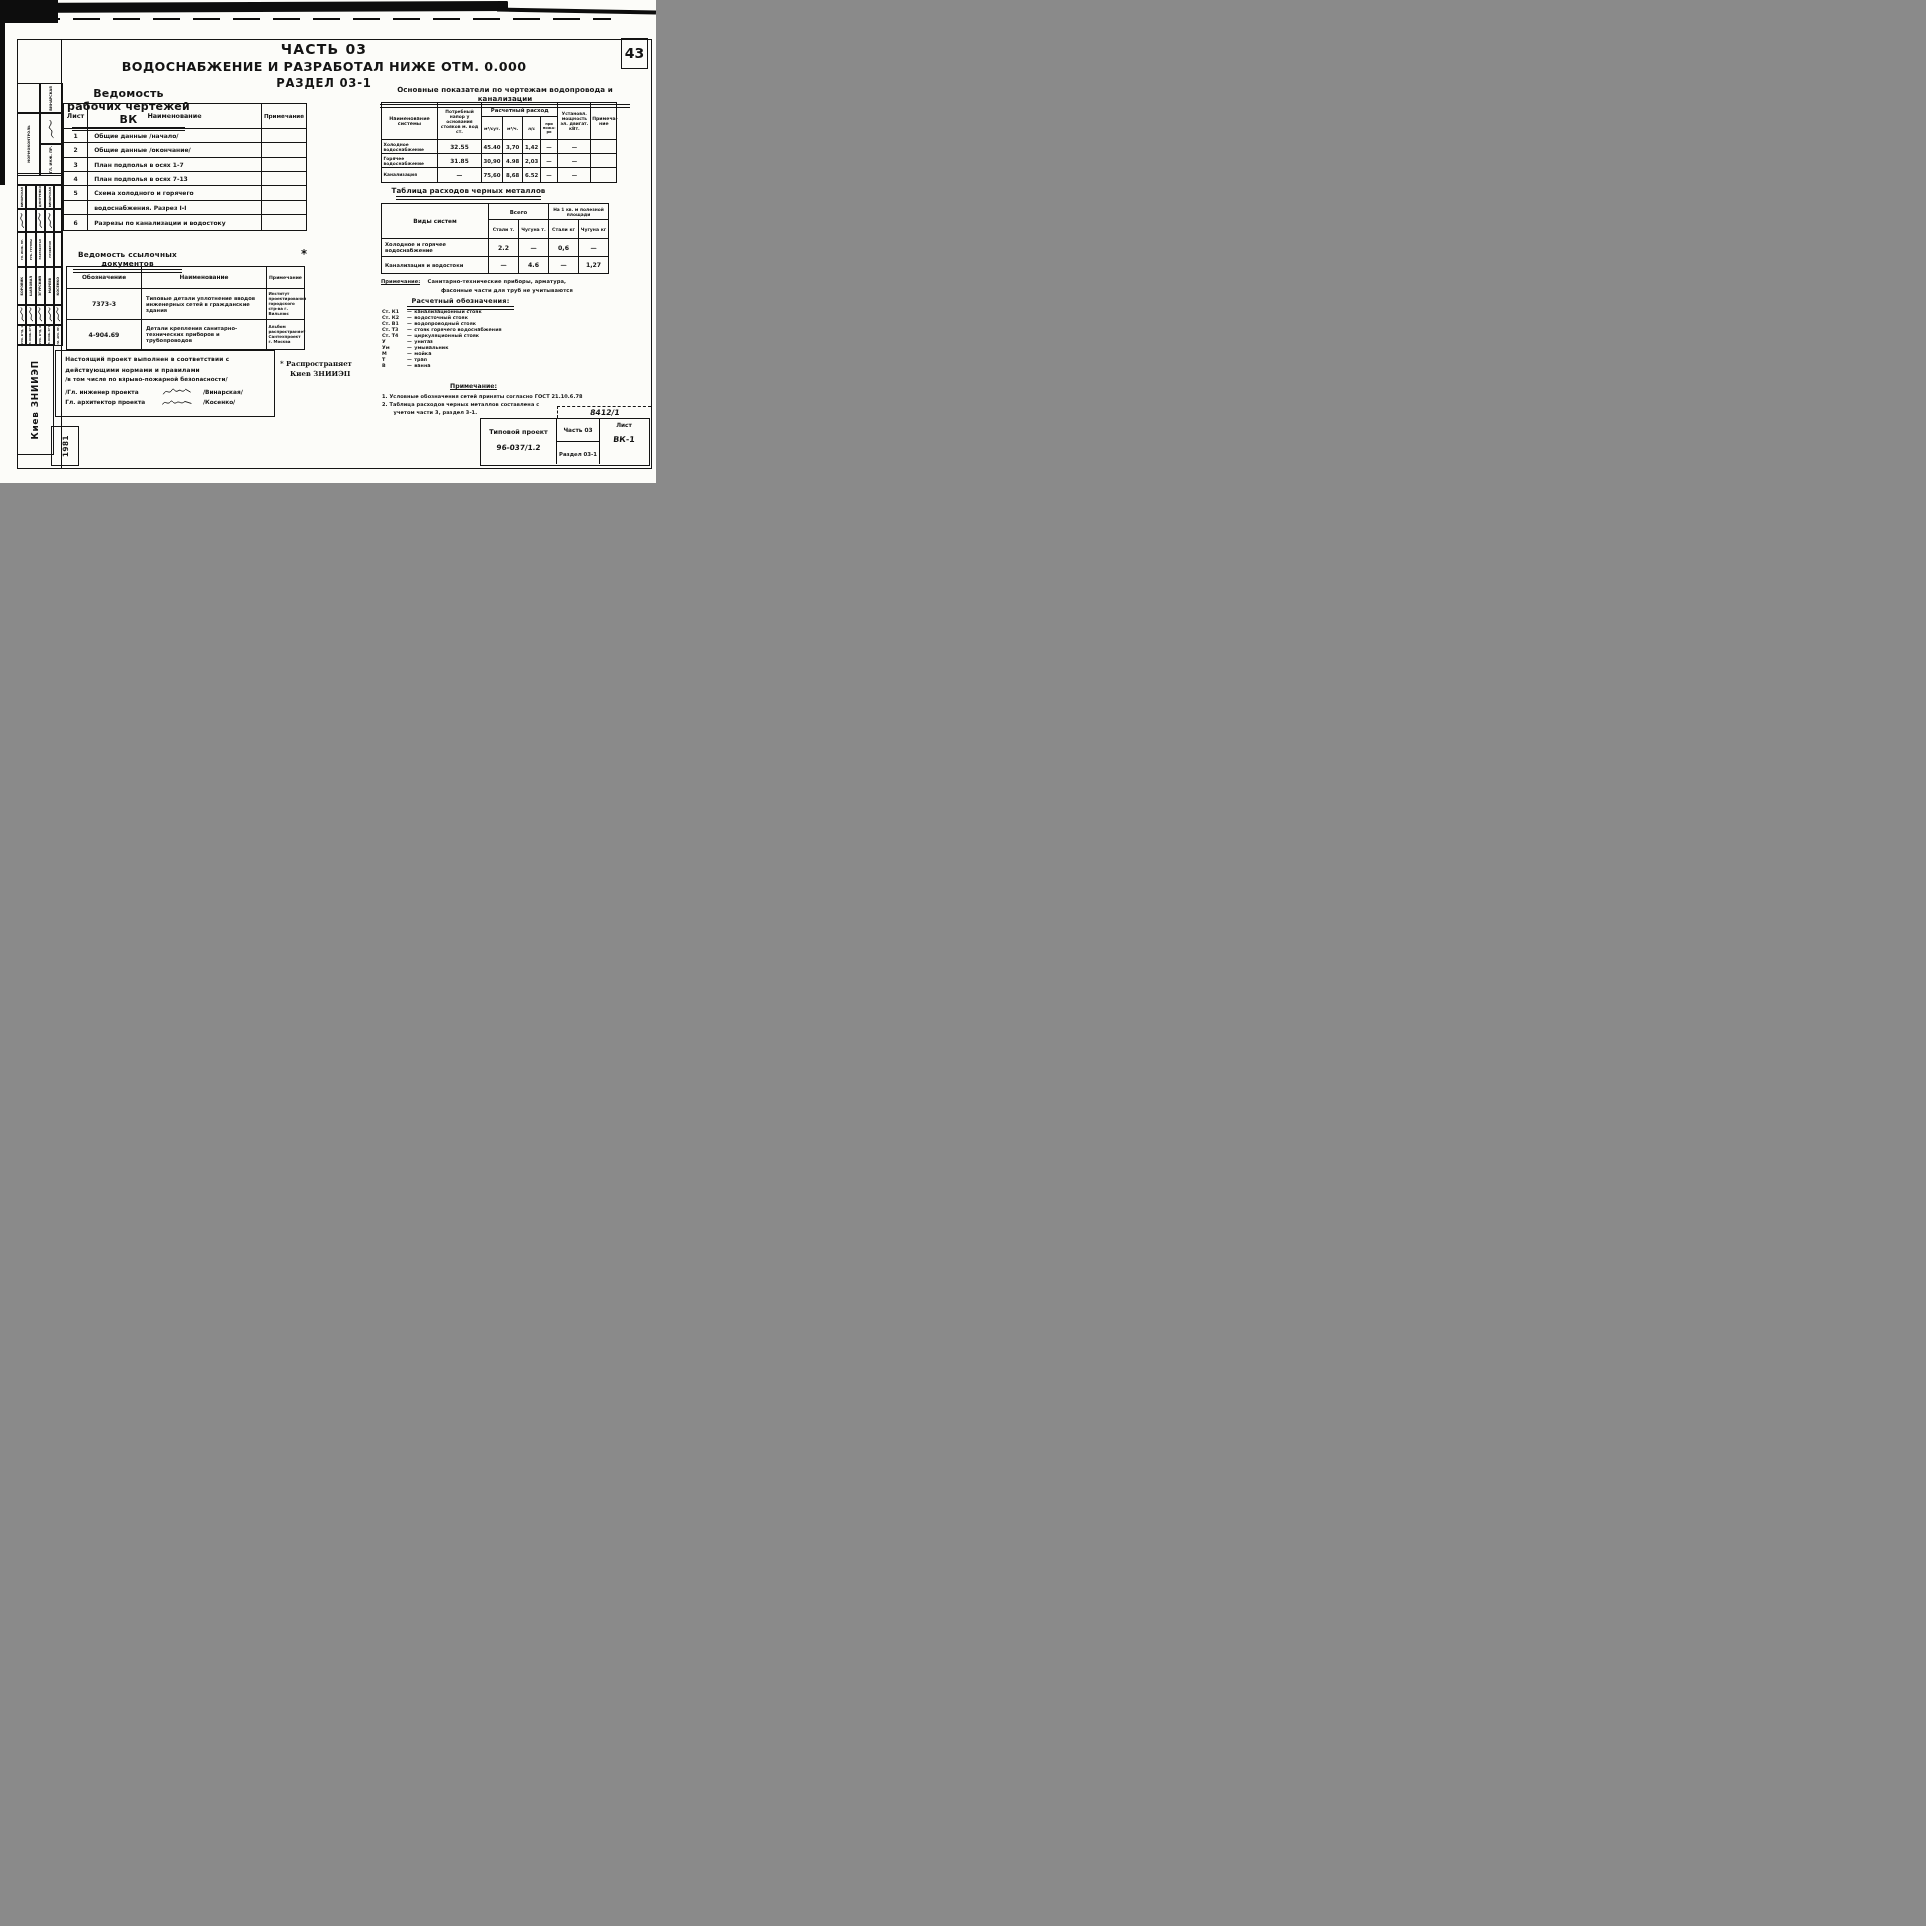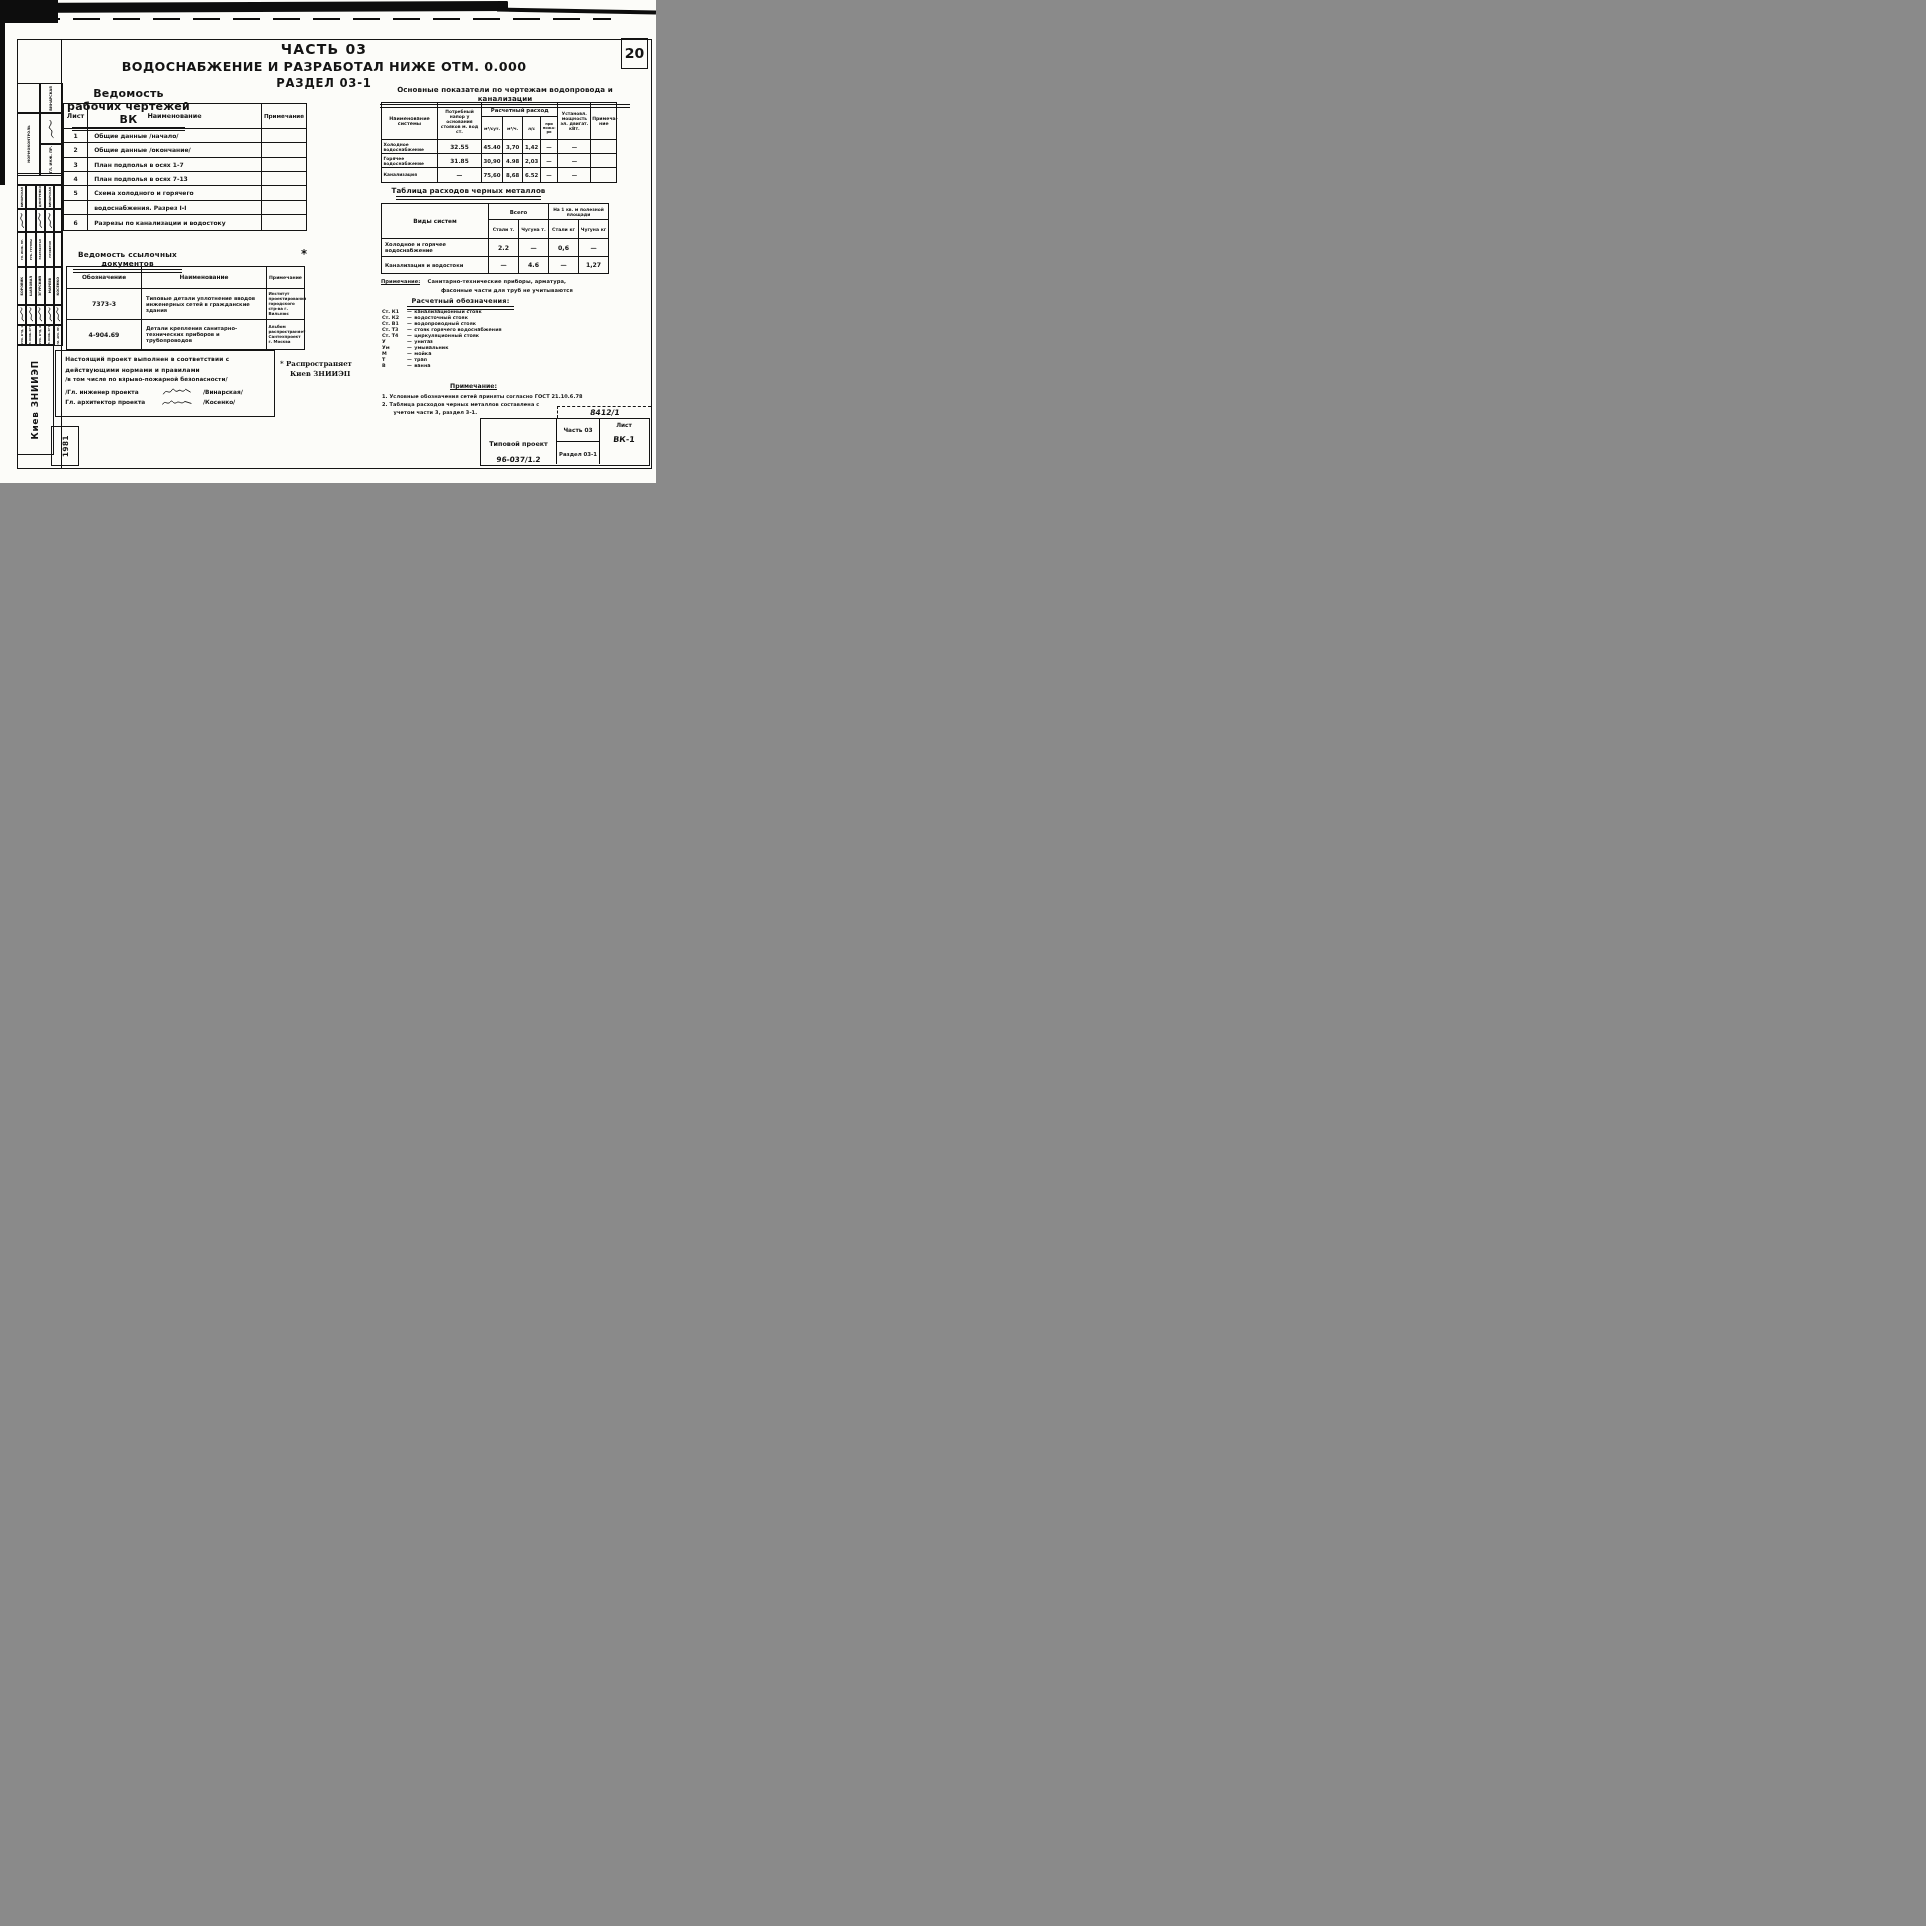--- a/index.html
+++ b/index.html
@@ -32,21 +32,21 @@
   <div class="abs ink" style="left:0;top:2.3px;width:508px;height:10px;transform:rotate(-0.25deg);border-radius:1.2px;"></div>
   <div class="abs ink" style="left:497px;top:9.2px;width:159px;height:3.5px;transform:rotate(1.1deg);"></div>
   <div class="abs" style="left:33px;top:17.7px;width:578px;height:2.3px;background:repeating-linear-gradient(90deg,#0d0d0d 0 27px,transparent 27px 40px);"></div>
   <div class="abs ink" style="left:0;top:0;width:58px;height:23px;"></div>
   <div class="abs ink" style="left:0;top:23px;width:4.6px;height:162px;"></div>
 
   <div class="abs" style="left:16.6px;top:39px;width:633px;height:428px;border:1.3px solid #141414;"></div>
   <div class="abs ink" style="left:61px;top:39px;width:1.3px;height:429px;"></div>
 
   <div class="abs ctr" style="left:621px;top:38px;width:25px;height:28.5px;border:1.5px solid #141414;line-height:28.5px;font-size:14px;font-weight:700;">
-    <span>20</span>
+    <span>43</span>
   </div>
 
   <div class="abs ctr" style="left:116px;top:41px;width:416px;">
     <div class="b" style="font-size:14px;letter-spacing:1.2px;">ЧАСТЬ 03</div>
     <div class="b" style="font-size:12.7px;letter-spacing:0.4px;margin-top:1.5px;">ВОДОСНАБЖЕНИЕ И РАЗРАБОТАЛ НИЖЕ ОТМ. 0.000</div>
     <div class="b" style="font-size:11.6px;letter-spacing:0.8px;margin-top:2.3px;">РАЗДЕЛ 03-1</div>
   </div>
 
   <div class="abs ctr" style="left:65px;top:87px;width:127px;">
     <span class="b" style="font-size:11px;letter-spacing:0.2px;">Ведомость рабочих чертежей ВК</span>
@@ -332,21 +332,21 @@
     <div style="letter-spacing:0.1px;">1. Условные обозначения сетей приняты согласно ГОСТ 21.10.6.78</div>
     <div style="letter-spacing:0.1px;">2. Таблица расходов черных металлов составлена с</div>
     <div style="padding-left:11.6px;letter-spacing:0.1px;line-height:9.2px;">учетом части 3, раздел 3-1.</div>
   </div>
 
   <div class="abs ctr" style="left:557px;top:406px;width:93px;height:10.8px;border-top:1.2px dashed #141414;border-left:1.2px dashed #141414;line-height:11.6px;">
     <span class="b" style="font-size:7.7px;transform:skewX(-8deg);display:inline-block;">8412/1</span>
   </div>
 
   <div class="abs" style="left:480px;top:418px;width:170px;height:48px;border:1.3px solid #141414;box-sizing:border-box;">
-    <div class="abs ctr" style="left:0;top:16px;width:75px;height:45px;">
+    <div class="abs ctr" style="left:0;top:4px;width:75px;height:45px;">
       <div class="b" style="font-size:6.4px;margin-top:4.6px;">Типовой проект</div>
       <div class="b" style="font-size:7.3px;margin-top:7px;transform:skewX(-4deg);">96-037/1.2</div>
     </div>
     <div class="abs ink" style="left:75px;top:0;width:1.2px;height:45px;"></div>
     <div class="abs ctr" style="left:76px;top:0;width:42px;height:22.3px;line-height:22.3px;">
       <span class="b" style="font-size:5.8px;">Часть 03</span>
     </div>
     <div class="abs ink" style="left:76px;top:22.3px;width:42px;height:1.2px;"></div>
     <div class="abs ctr" style="left:76px;top:23.5px;width:42px;height:22px;line-height:22px;">
       <span class="b" style="font-size:5.4px;">Раздел 03-1</span>

